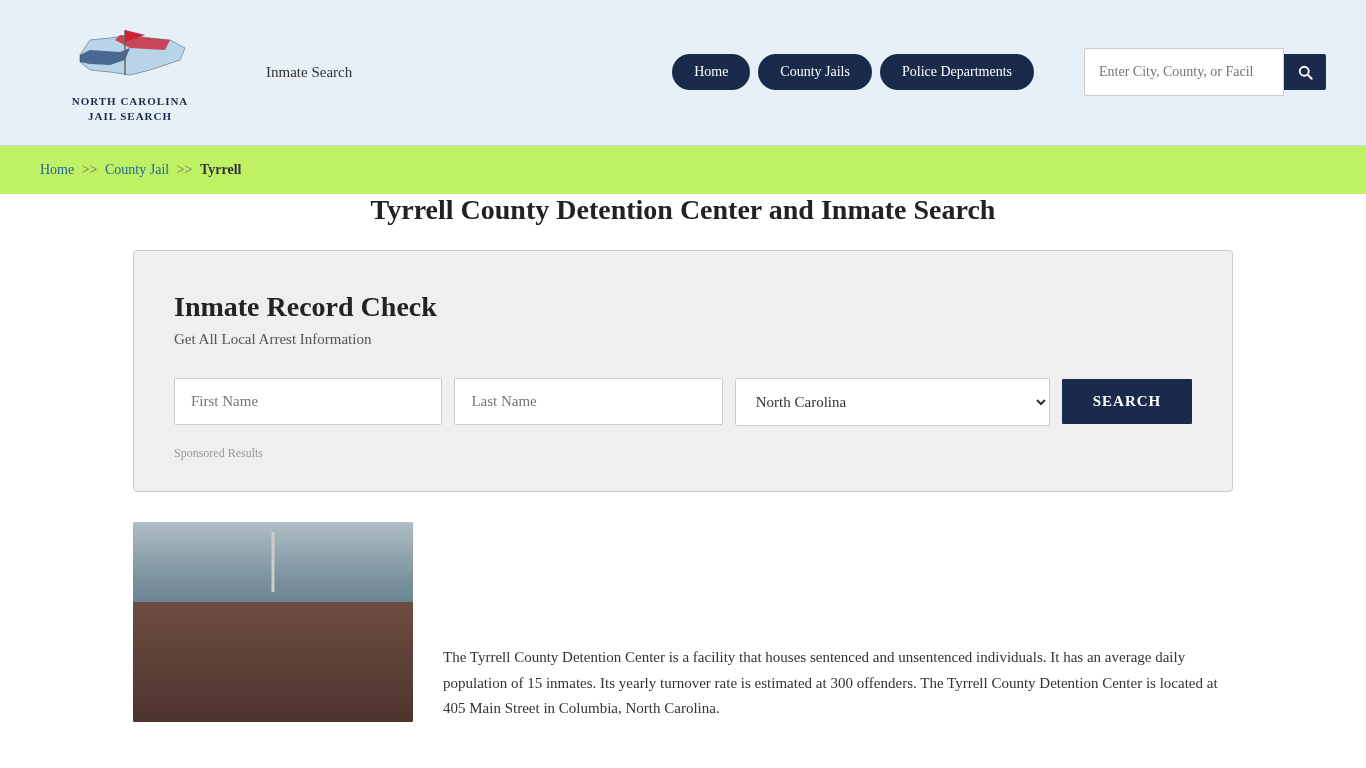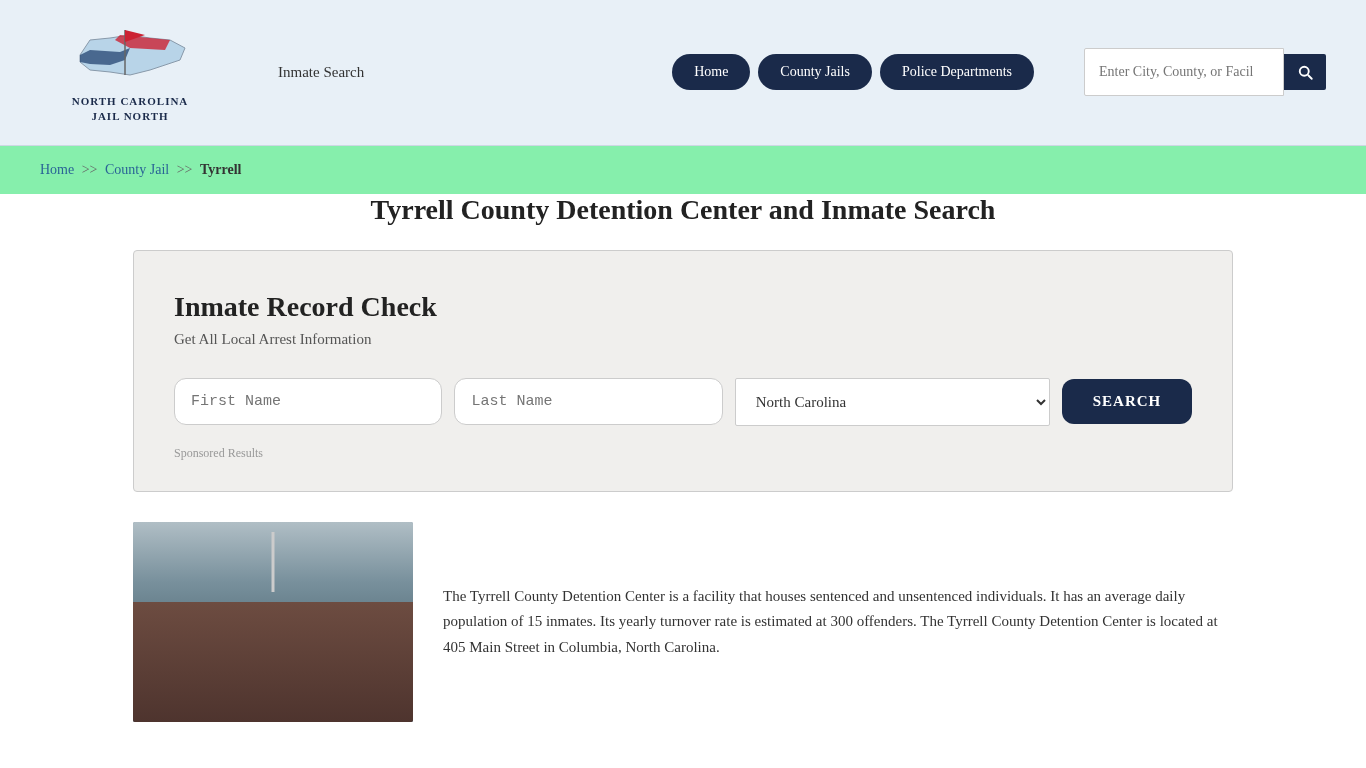--- a/index.html
+++ b/index.html
@@ -30,21 +30,21 @@
       color: #1a2a4a;
       letter-spacing: 1px;
       text-align: center;
       line-height: 1.4;
       margin-top: 4px;
     }
     .inmate-search-link {
       font-size: 15px;
       color: #333;
       text-decoration: none;
-      margin-left: 28px;
+      margin-left: 16px;
       white-space: nowrap;
     }
     .nav-buttons {
       display: flex;
       gap: 8px;
       margin-left: auto;
     }
     .nav-btn {
       background: #1a2a4a;
       color: #fff;
@@ -80,21 +80,21 @@
       align-items: center;
       justify-content: center;
     }
     .search-btn svg { width: 18px; height: 18px; fill: #fff; }
 
     
     .breadcrumb {
       padding: 16px 40px;
       font-size: 14px;
       color: #333;
-      background: #86efac;
+      background: #bef264;
     }
     .breadcrumb a { color: #2a6496; text-decoration: none; }
     .breadcrumb .sep { color: #666; margin: 0 4px; }
     .breadcrumb .current { font-weight: bold; color: #333; }
 
     
     .main { padding: 0 40px 40px; }
 
     .page-title {
       text-align: center;
@@ -134,23 +134,23 @@
       align-items: center;
       margin-bottom: 20px;
     }
     .form-input {
       flex: 1;
       padding: 14px 16px;
       font-size: 15px;
       border: 1px solid #ccc;
       background: #fff;
       color: #14532d;
-      font-family: Liberation Mono, monospace;
+      font-family: Liberation Serif, serif;
       outline: none;
-      border-radius: 12px;
+      border-radius: 2px;
     }
     .form-select {
       flex: 1.2;
       padding: 14px 16px;
       font-size: 15px;
       border: 1px solid #ccc;
       background: #fff;
       color: #333;
       font-family: Georgia, serif;
       outline: none;
@@ -159,37 +159,37 @@
     }
     .search-action-btn {
       background: #1a2a4a;
       color: #fff;
       border: none;
       padding: 14px 30px;
       font-size: 15px;
       font-weight: bold;
       letter-spacing: 1px;
       cursor: pointer;
-      border-radius: 12px;
+      border-radius: 1px;
       font-family: Georgia, serif;
       white-space: nowrap;
       min-width: 130px;
     }
     .sponsored-label {
       font-size: 12px;
       color: #999;
     }
 
     
     .bottom-section {
       display: flex;
       gap: 30px;
       max-width: 1100px;
       margin: 2px auto;
-      align-items: center;
+      align-items: flex-end;
     }
     .facility-image {
       width: 280px;
       min-width: 280px;
       height: 200px;
       background: #8899aa;
       border-radius: 2px;
       overflow: hidden;
       position: relative;
     }
@@ -234,21 +234,21 @@
       <polygon points="50,15 80,18 100,20 95,30 60,28 45,20" fill="#cc2233" opacity="0.8"></polygon>
 
       <polygon points="10,35 20,30 50,32 60,28 55,40 40,45 20,44 10,42" fill="#1a3a6a" opacity="0.7"></polygon>
 
       <line x1="55" y1="10" x2="55" y2="55" stroke="#666" stroke-width="1.5"></line>
 
       <polygon points="55,10 75,15 55,22" fill="#cc2233"></polygon>
     </svg>
     <div class="logo-text-main">
       <span>NORTH CAROLINA</span><br>
-      <span>JAIL NORTH</span>
+      <span>JAIL SEARCH</span>
     </div>
   </div>
 
   <a class="inmate-search-link" href="#">Inmate Search</a>
 
   <nav class="nav-buttons">
     <button class="nav-btn">Home</button>
     <button class="nav-btn">County Jails</button>
     <button class="nav-btn">Police Departments</button>
   </nav>

